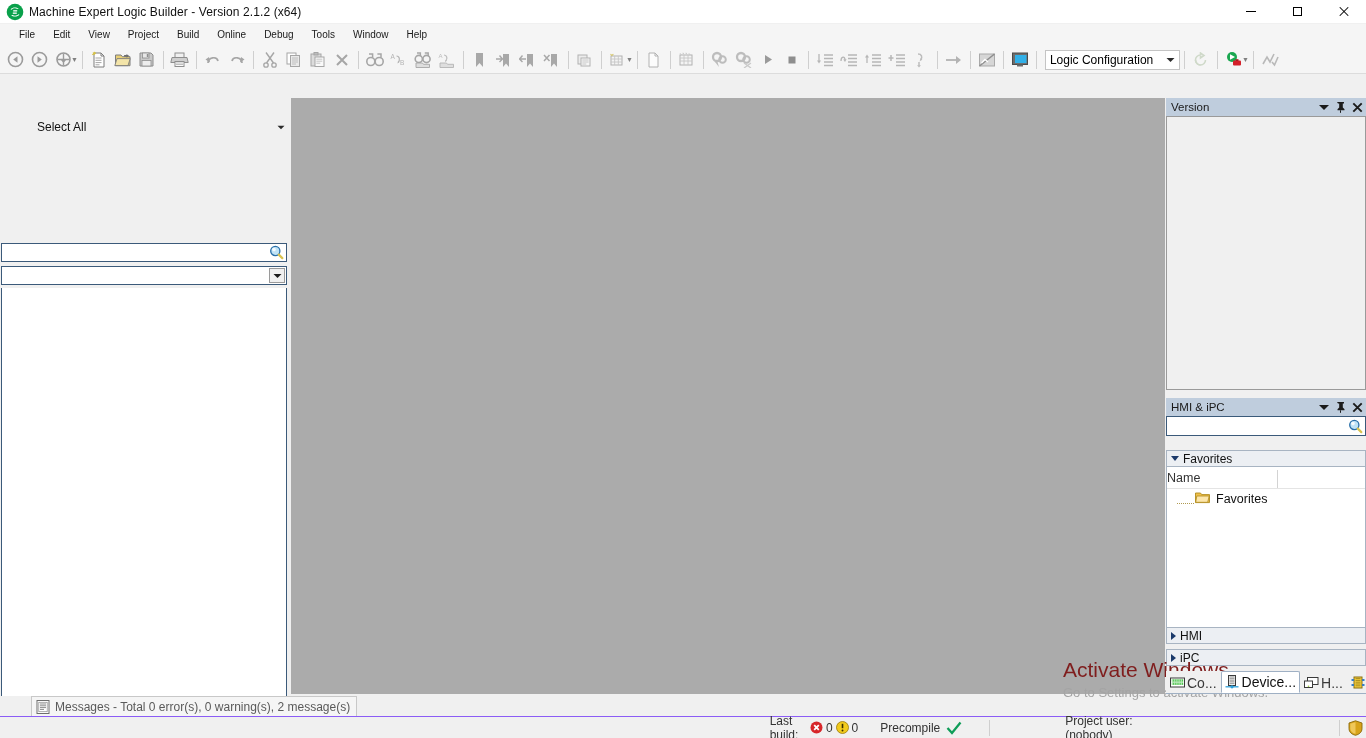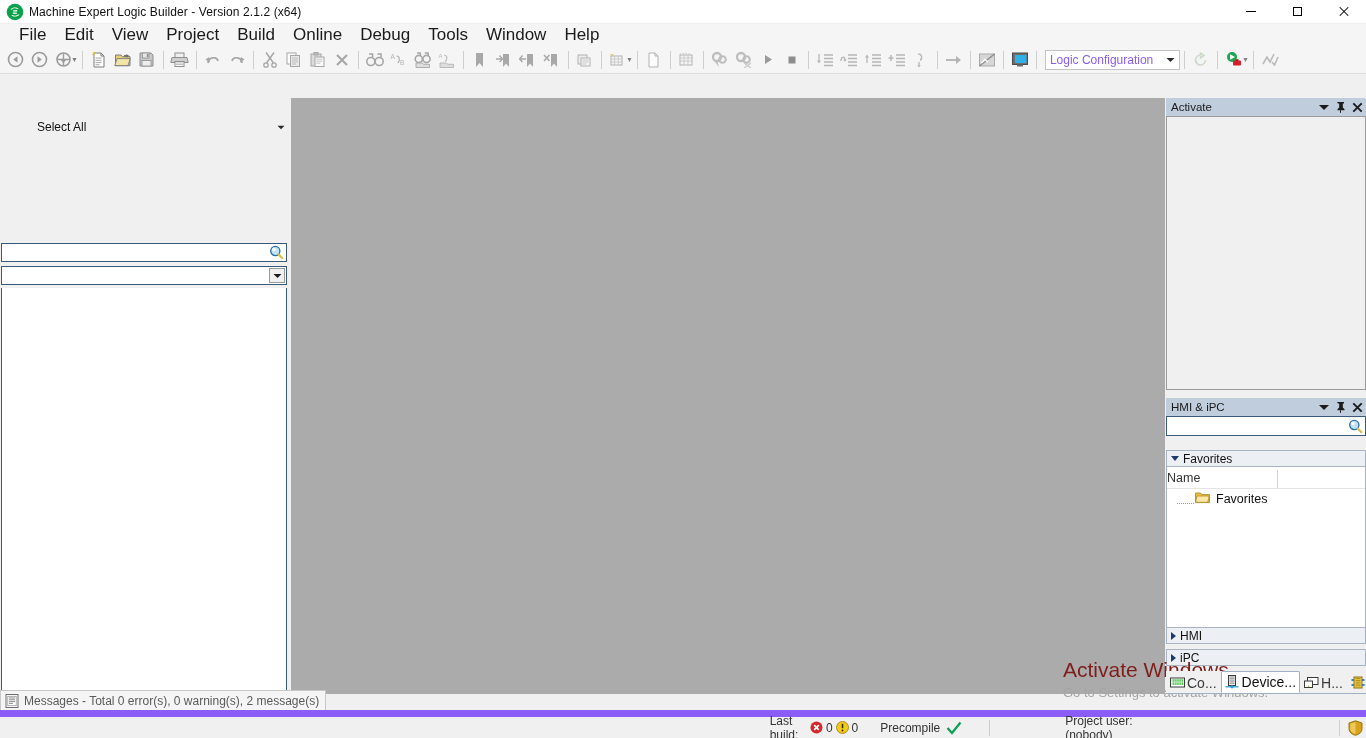--- a/index.html
+++ b/index.html
@@ -33,42 +33,42 @@
   }
   .glyph-close:before { transform:rotate(45deg); }
   .glyph-close:after { transform:rotate(-45deg); }
 
   
   .menubar {
     position:absolute; left:0; top:24px; width:1366px; height:22px;
     background:#f5f5f5; display:flex; align-items:center; padding-left:10px;
   }
   .menu-item {
-    padding:2px 9px; font-size:17px; color:#1a1a1a; cursor:default; line-height:16px;
+    padding:2px 9px; font-size:10px; color:#1a1a1a; cursor:default; line-height:16px;
   }
 
   
   .toolbar {
     position:absolute; left:0; top:46px; width:1366px; height:28px;
     background:#f5f5f5; display:flex; align-items:center; padding-left:3px;
     border-bottom:1px solid #dcdcdc;
   }
   .tb {
     width:24px; height:24px; display:flex; align-items:center; justify-content:center;
     flex:none; position:relative;
   }
   .tb svg { display:block; }
   .tbsep { width:1px; height:18px; background:#cfcfcf; margin:0 4px; flex:none; }
   .tb-caret { font-size:7px; color:#808080; margin-left:-4px; }
   .combo {
     width:135px; height:20px; background:#fff; border:1px solid #c4c4c4;
     display:flex; align-items:center; padding-left:4px; font-size:12px;
     margin-left:4px; position:relative;
   }
-  .combo .cb-text { flex:1; color:#8b5cf6; }
+  .combo .cb-text { flex:1; color:#000000; }
   .combo .cb-arrow {
     width:16px; height:18px; display:flex; align-items:center; justify-content:center;
   }
 
   
   .workarea {
     position:absolute; left:291px; top:98px; width:874px; height:596px;
     background:#ababab;
   }
 
@@ -175,21 +175,21 @@
   }
   .rtab.active {
     background:#fff; color:#111; border:1px solid #9fb0c4; border-bottom:1px solid #fff;
     height:22px; border-radius:2px 2px 0 0;
   }
   .rtab .ti { width:15px; height:14px; margin-right:2px; flex:none; display:flex;align-items:center;justify-content:center;}
 
   
   .msgtabstrip {
     position:absolute; left:0; top:696px; width:1366px; height:21px;
-    background:#f0f0f0; border-bottom:7px solid #8b5cf6; display:flex; align-items:flex-end;
+    background:#f0f0f0; border-bottom:1px solid #8b5cf6; display:flex; align-items:flex-end;padding-left:31px;
   }
   .msgtab {
     height:20px; display:flex; align-items:center; padding:0 6px 0 3px; font-size:12px;
     color:#5a5a5a; background:#f5f5f5; border:1px solid #c8c8c8; border-bottom:none;
   }
   .msgtab .ti { width:15px;height:14px;margin-right:5px;flex:none;display:flex;align-items:center;justify-content:center;}
   .statusbar {
     position:absolute; left:0; top:717px; width:1366px; height:21px;
     background:#f0f0f0; display:flex; align-items:center; font-size:12px; color:#333;
   }
@@ -601,21 +601,21 @@
           </svg>
       </div>
     </div>
 
     <div class="treebody"></div>
 
   </div>
 
   <div class="toolboxpanel">
     <div class="panel-head">
-      <div class="ph-title">Activate</div>
+      <div class="ph-title">Version</div>
       <div class="ph-btn">
           <div class="ph-caret"></div>
         </div>
       <div class="ph-btn">
         <svg width="11" height="12" viewBox="0 0 11 12">
             <path d="M2 1 h7 v1.5 h-1.2 v4 l1.7 1.7 v1.1 h-7 v-1.1 l1.7-1.7 v-4 h-1.2 z" fill="#1b1b1b"></path>
             <path d="M5.5 9.3 v2.5" stroke="#1b1b1b" stroke-width="1"></path>
           </svg>
       </div>
       <div class="ph-btn">

